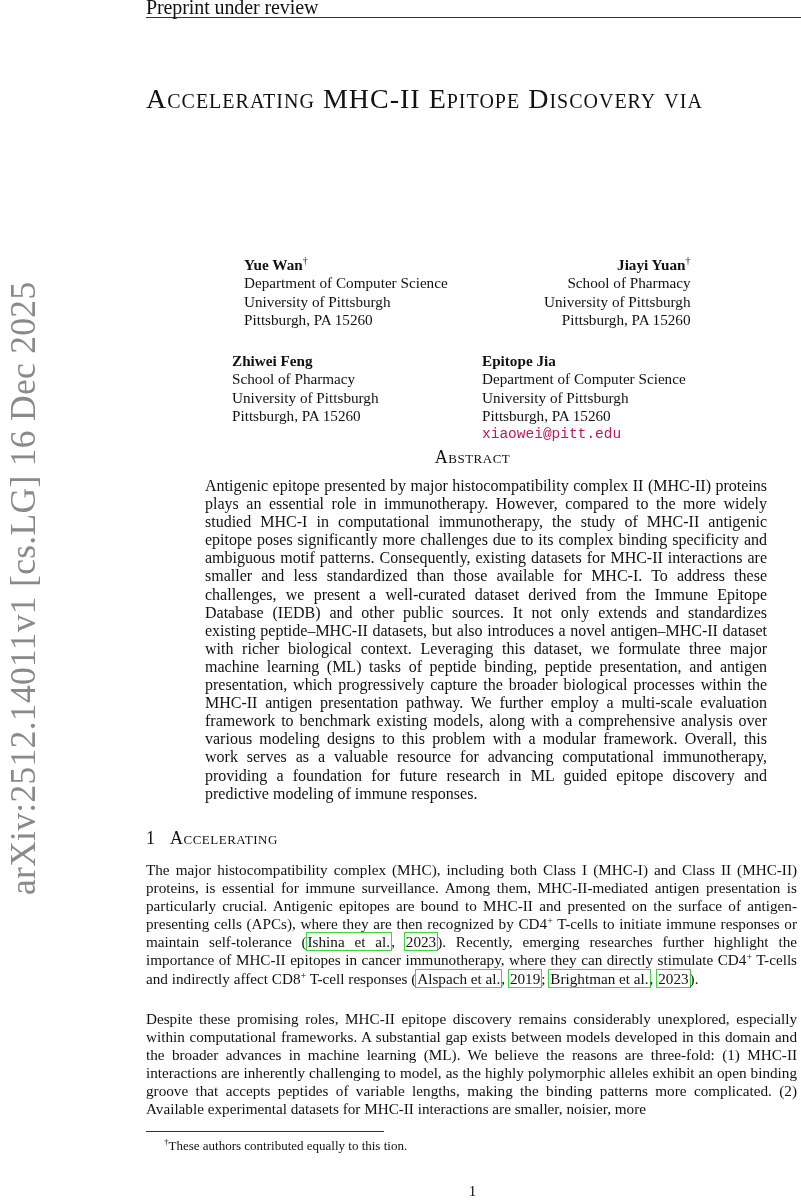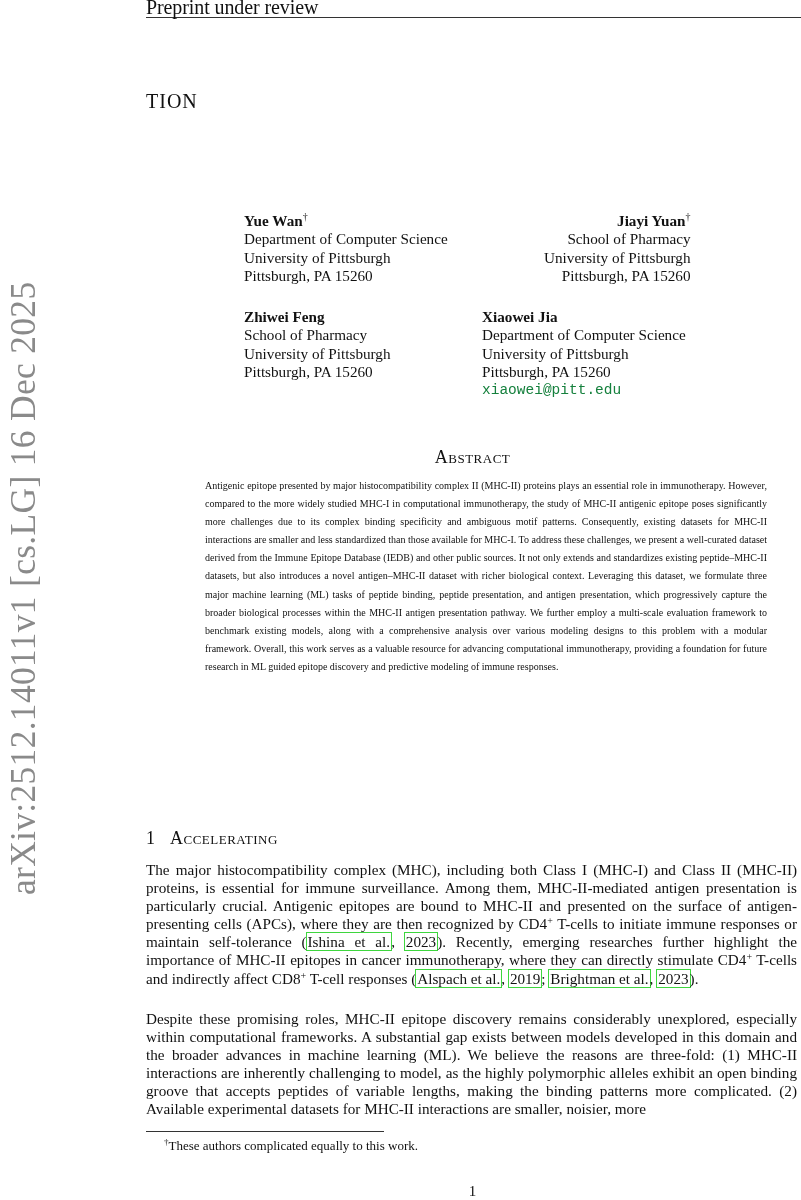--- a/index.html
+++ b/index.html
@@ -17,30 +17,30 @@
       transform-origin: 0 0; transform: rotate(-90deg);
       font-size: 35.5px; color: #8a8a8a; white-space: nowrap; letter-spacing: 0.3px;
     }
     .title {
       position: absolute; left: 146px; top: 82px; width: 650px;
       font-size: 28px; line-height: 33px; font-variant: small-caps; letter-spacing: 1px;
       margin: 0; font-weight: normal;
     }
     .title div { white-space: nowrap; }
     .author { position: absolute; font-size: 15.2px; line-height: 18.3px; }
-    .author .name { font-weight: bold; }
+    .author .name { font-weight: bold; margin-top: 44px; }
     .author .name sup { font-weight: normal; font-size: 10px; }
-    .author .email { font-family: "Liberation Mono", "DejaVu Sans Mono", monospace; font-size: 14.5px; color: #15803d; }
+    .author .email { font-family: "Liberation Mono", "DejaVu Sans Mono", monospace; font-size: 14.5px; color: #be185d; }
     .abstract-heading {
       position: absolute; left: 0; width: 945px; top: 447px; text-align: center;
       font-size: 18px; font-variant: small-caps; letter-spacing: 0.5px;
     }
     .abstract-body {
       position: absolute; left: 205px; top: 477px; width: 562px;
-      font-size: 10px; line-height: 18.1px; text-align: justify; hyphens: manual;
+      font-size: 16px; line-height: 18.1px; text-align: justify; hyphens: manual;
     }
     .section-heading {
       position: absolute; left: 146px; top: 828px; font-size: 18px; font-variant: small-caps; letter-spacing: 0.5px;
     }
     .section-heading .num { display: inline-block; width: 24px; }
     .intro-p {
       position: absolute; left: 146px; width: 651px;
       font-size: 15.2px; line-height: 18.1px; text-align: justify; margin: 0;
     }
     .cite { border: 1.5px solid #3ed63e; padding: 0 1px; margin: 0 -1px; }
@@ -53,59 +53,59 @@
 </head>
 <body>
 
 <div class="header">
   <span>Preprint under review</span>
 </div>
 
 <div class="arxiv-stamp">arXiv:2512.14011v1  [cs.LG]  16 Dec 2025</div>
 
 <h1 class="title">
-  <div>tion</div>
+  <div>Accelerating MHC-II Epitope Discovery via</div>
 </h1>
 
 <div class="author" style="left:244px; top:208px;">
   <div class="name"><span>Yue Wan</span><sup>†</sup></div>
   <div>Department of Computer Science</div>
   <div>University of Pittsburgh</div>
   <div>Pittsburgh, PA 15260</div>
 </div>
 
 <div class="author" style="left:544px; top:208px;text-align:right;">
   <div class="name"><span>Jiayi Yuan</span><sup>†</sup></div>
   <div>School of Pharmacy</div>
   <div>University of Pittsburgh</div>
   <div>Pittsburgh, PA 15260</div>
 </div>
 
-<div class="author" style="left:244px; top:308px;">
+<div class="author" style="left:232px; top:308px;">
   <div class="name">Zhiwei Feng</div>
   <div>School of Pharmacy</div>
   <div>University of Pittsburgh</div>
   <div>Pittsburgh, PA 15260</div>
 </div>
 
 <div class="author" style="left:482px; top:308px;">
-  <div class="name">Xiaowei Jia</div>
+  <div class="name">Epitope Jia</div>
   <div>Department of Computer Science</div>
   <div>University of Pittsburgh</div>
   <div>Pittsburgh, PA 15260</div>
   <div class="email">xiaowei@pitt.edu</div>
 </div>
 
 <div class="abstract-heading">Abstract</div>
 <div class="abstract-body">Antigenic epitope presented by major histocompatibility complex II (MHC-II) proteins plays an essential role in immunotherapy. However, compared to the more widely studied MHC-I in computational immunotherapy, the study of MHC-II antigenic epitope poses significantly more challenges due to its complex binding specificity and ambiguous motif patterns. Consequently, existing datasets for MHC-II interactions are smaller and less standardized than those available for MHC-I. To address these challenges, we present a well-curated dataset derived from the Immune Epitope Database (IEDB) and other public sources. It not only extends and standardizes existing peptide–MHC-II datasets, but also introduces a novel antigen–MHC-II dataset with richer biological context. Leveraging this dataset, we formulate three major machine learning (ML) tasks of peptide binding, peptide presentation, and antigen presentation, which progressively capture the broader biological processes within the MHC-II antigen presentation pathway. We further employ a multi-scale evaluation framework to benchmark existing models, along with a comprehensive analysis over various modeling designs to this problem with a modular framework. Overall, this work serves as a valuable resource for advancing computational immunotherapy, providing a foundation for future research in ML guided epitope discovery and predictive modeling of immune responses.</div>
 
 <div class="section-heading">
   <span class="num">1</span><span>Accelerating</span>
 </div>
 
 <p class="intro-p" style="top:861px;"><span>The major histocompatibility complex (MHC), including both Class I (MHC-I) and Class II (MHC-II) proteins, is essential for immune surveillance. Among them, MHC-II-mediated antigen presentation is particularly crucial. Antigenic epitopes are bound to MHC-II and presented on the surface of antigen-presenting cells (APCs), where they are then recognized by CD4</span><sup class="s">+</sup><span> T-cells to initiate immune responses or maintain self-tolerance (</span><span class="cite">Ishina et al.</span>, <span class="cite">2023</span><span>). Recently, emerging researches further highlight the importance of MHC-II epitopes in cancer immunotherapy, where they can directly stimulate CD4</span><sup class="s">+</sup><span> T-cells and indirectly affect CD8</span><sup class="s">+</sup><span> T-cell responses (</span><span class="cite">Alspach et al.</span>, <span class="cite">2019</span>; <span class="cite">Brightman et al.</span>, <span class="cite">2023</span><span>).</span></p>
 
 <p class="intro-p" style="top:1010px;">Despite these promising roles, MHC-II epitope discovery remains considerably unexplored, especially within computational frameworks. A substantial gap exists between models developed in this domain and the broader advances in machine learning (ML). We believe the reasons are three-fold: (1) MHC-II interactions are inherently challenging to model, as the highly polymorphic alleles exhibit an open binding groove that accepts peptides of variable lengths, making the binding patterns more complicated. (2) Available experimental datasets for MHC-II interactions are smaller, noisier, more</p>
 
 <div class="fn-rule"></div>
-<div class="footnote"><sup>†</sup><span>These authors complicated equally to this work.</span></div>
+<div class="footnote"><sup>†</sup><span>These authors contributed equally to this tion.</span></div>
 
 <div class="page-number">1</div>
 
 </body></html>

